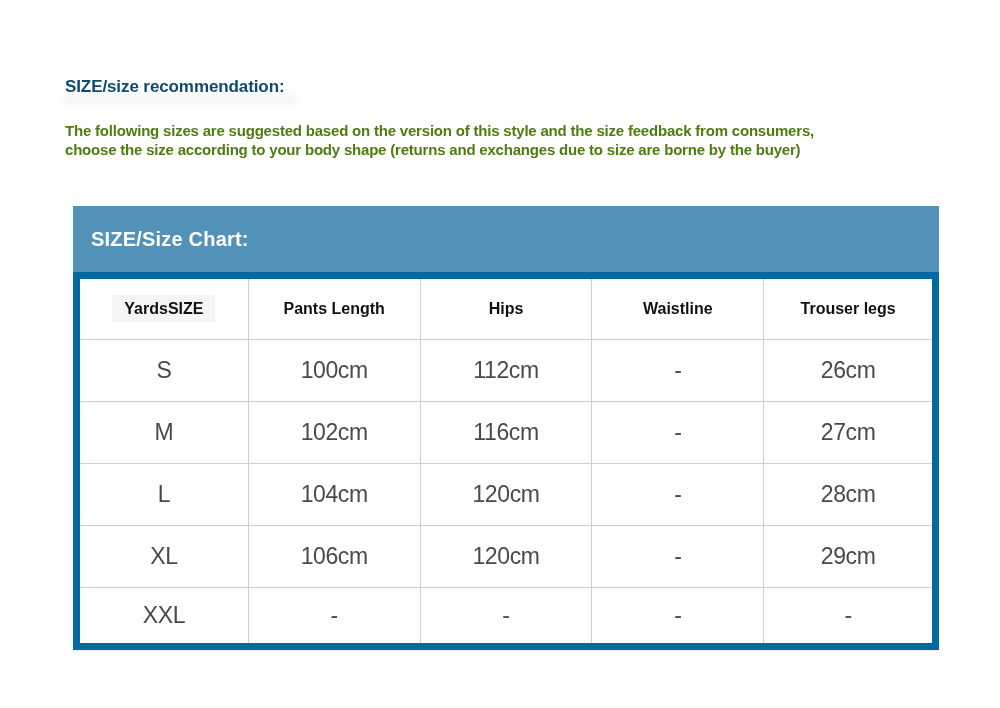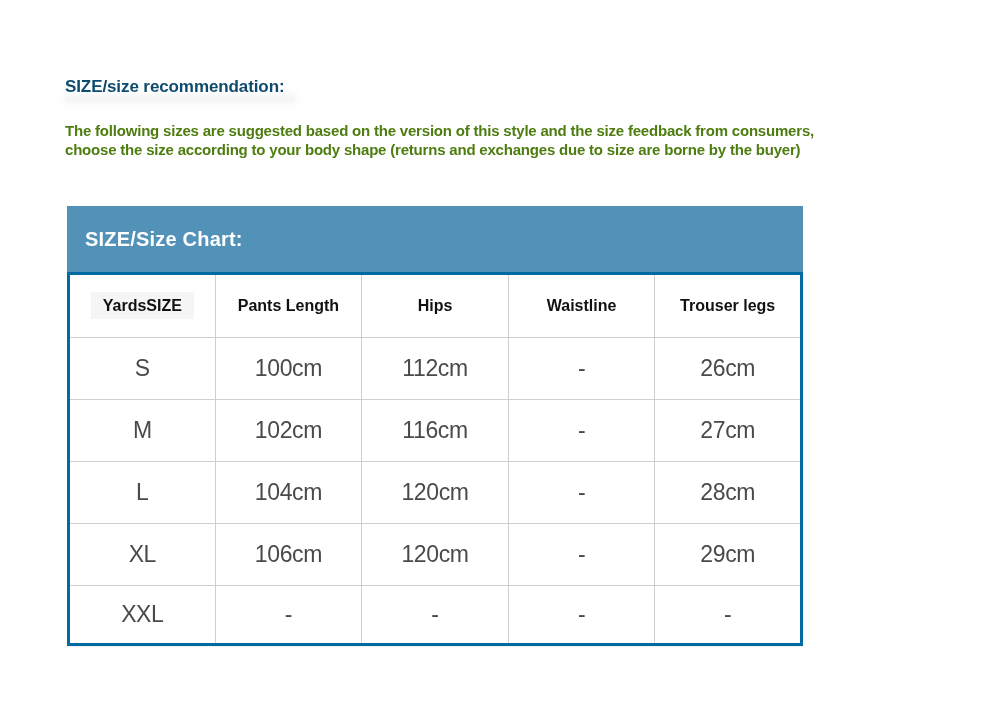--- a/index.html
+++ b/index.html
@@ -33,22 +33,22 @@
     left: 65px; top: 121px;
     font-size: 15px;
     font-weight: bold;
     color: #4d7c0f;
     line-height: 19.3px;
     letter-spacing: -0.2px;
     white-space: nowrap;
   }
   .size-chart {
     position: absolute;
-    left: 67px; top: 206px;
-    width: 736px;
+    left: 73px; top: 206px;
+    width: 866px;
   }
   .chart-banner {
     height: 66px;
     background: #5292b8;
     color: #ffffff;
     display: flex;
     align-items: center;
     padding-left: 18px;
     font-size: 20px;
     font-weight: bold;
@@ -59,21 +59,21 @@
     border-collapse: collapse;
     table-layout: fixed;
     background: #ffffff;
   }
   table.size-table th,
   table.size-table td {
     border: 1px solid #cfcfcf;
     text-align: center;
     vertical-align: middle;
   }
-  table.size-table { border: 3px solid #0369a1; box-shadow: 0 1px 1px rgba(0,0,0,0.06); }
+  table.size-table { border: 7px solid #0369a1; box-shadow: 0 1px 1px rgba(0,0,0,0.06); }
   table.size-table th {
     height: 64px;
     font-size: 16px;
     font-weight: bold;
     color: #111111;
     border-top: none;
   }
   table.size-table td {
     height: 62px;
     font-size: 23px;

